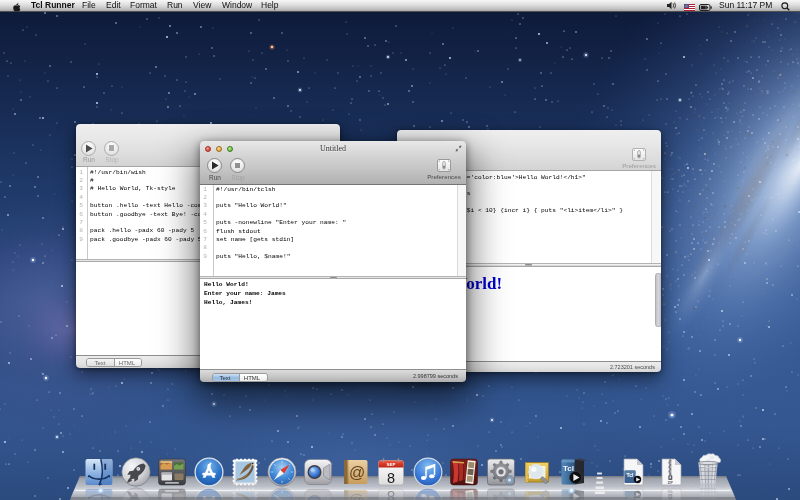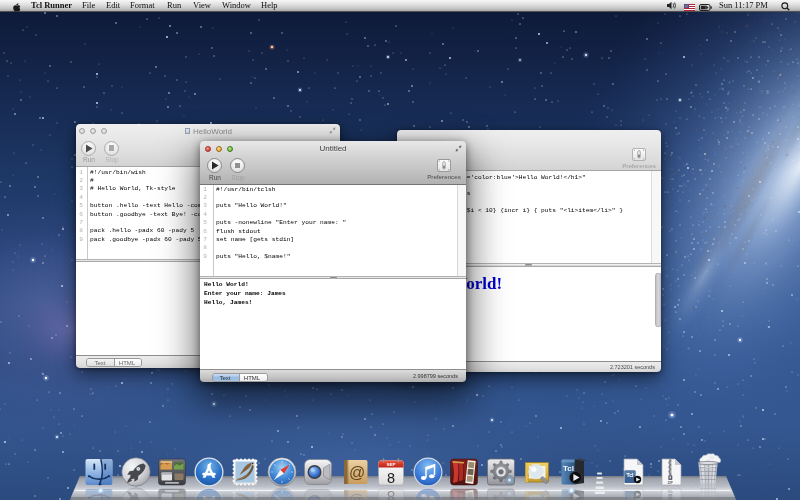--- a/index.html
+++ b/index.html
@@ -1,21 +1,21 @@
 <!DOCTYPE html>
 <html><head><meta charset="utf-8">
 <style>
   *{-webkit-font-smoothing:antialiased;}
   html,body{margin:0;padding:0;width:800px;height:500px;overflow:hidden;background:#0c1834;font-family:"Liberation Sans",sans-serif;}
   .abs{position:absolute;}
   #desk{position:absolute;left:0;top:0;width:800px;height:500px;}
   
   #menubar{position:absolute;left:0;top:0;width:800px;height:11px;z-index:50;
     background:linear-gradient(#f7f7f7,#dedede 45%,#c2c2c2 80%,#a9a9a9);
-    border-bottom:1px solid #515151;font-size:8.5px;color:#111;font-family:Liberation Serif, serif;}
+    border-bottom:1px solid #515151;font-size:8.5px;color:#111;}
   .mi{position:absolute;top:0;height:11px;line-height:11px;white-space:nowrap;}
   .mt{position:absolute;top:0;font-size:17px;line-height:22px;transform:scale(0.5);transform-origin:left top;white-space:nowrap;}
   
   .win{position:absolute;border-radius:4px;}
   .win .body{position:absolute;left:0;top:0;right:0;bottom:0;border-radius:4px;overflow:hidden;
     box-shadow:inset 0 0 0 1px rgba(0,0,0,0.25), inset 0 1px 0 1px rgba(255,255,255,0.5);}
   .tbar{position:absolute;left:0;right:0;top:0;}
   .light{position:absolute;width:6px;height:6px;border-radius:50%;box-sizing:border-box;top:4px;}
   .zoomarrows{position:absolute;width:7px;height:7px;}
   .cbtn{position:absolute;border-radius:50%;box-sizing:border-box;
@@ -2152,33 +2152,20 @@
         </g>
 <path d="M7 14 q9 3 18.4 0" stroke="#fff" stroke-width="1" fill="none" opacity="0.5"></path>
 </svg></div>
   <div class="abs" style="left:96px;top:47px;width:9px;height:7px;border-radius:50%;background:radial-gradient(circle,#f0f9ff 15%,rgba(170,210,255,0.55) 45%,rgba(140,180,255,0) 75%);z-index:9;"></div>
   <div class="abs" style="left:567px;top:47px;width:9px;height:7px;border-radius:50%;background:radial-gradient(circle,#f4fbff 15%,rgba(175,215,255,0.6) 45%,rgba(140,180,255,0) 75%);z-index:9;"></div>
 </div>
 
 <div class="win" style="left:76px;top:124px;width:264px;height:244px;z-index:2;box-shadow:0 7px 18px rgba(0,0,0,0.5),0 1px 4px rgba(0,0,0,0.4);">
  <div class="body">
   <div class="abs" style="left:0;right:0;top:0;height:42.5px;background:linear-gradient(#efefef,#e6e6e6 40%,#dcdcdc 75%,#d3d3d3);border-bottom:1px solid #a5a5a5;box-sizing:border-box;border-radius:4px 4px 0 0;"></div>
-  <div class="tbar" style="height:14px;">
-        <div class="light" style="left:2.5px;top:4px;background:radial-gradient(circle at 40% 35%,#eaeaea,#d0d0d0);border:1px solid #9e9e9e;"></div>
-        <div class="light" style="left:13.5px;top:4px;background:radial-gradient(circle at 40% 35%,#eaeaea,#d0d0d0);border:1px solid #9e9e9e;"></div>
-        <div class="light" style="left:24.5px;top:4px;background:radial-gradient(circle at 40% 35%,#eaeaea,#d0d0d0);border:1px solid #9e9e9e;"></div>
-    <div class="abs" style="left:109px;top:4px;width:5px;height:6px;background:linear-gradient(#e8eef4,#c2cedc);border:0.5px solid #98a2b0;box-sizing:border-box;"></div>
-    <div class="abs" style="left:117px;top:0;font-size:16px;line-height:28px;transform:scale(0.5);transform-origin:left top;color:#8a8a8a;white-space:nowrap;">HelloWorld</div>
-    <svg class="zoomarrows" style="left:253px;top:3px" width="9" height="9" viewBox="0 0 9 9">
-          <path d="M8.2 0.8 L4.9 1.4 L7.6 4.1 Z" fill="#9a9a9a"></path>
-          <path d="M6.3 2.7 L5 4" stroke="#9a9a9a" stroke-width="1"></path>
-          <path d="M0.8 8.2 L4.1 7.6 L1.4 4.9 Z" fill="#9a9a9a"></path>
-          <path d="M2.7 6.3 L4 5" stroke="#9a9a9a" stroke-width="1"></path>
-        </svg>
-  </div>
   <div class="cbtn" style="left:5.0px;top:16.5px;width:15px;height:15px;border:1px solid #adadad;"></div>
       <svg class="abs" style="left:5.0px;top:16.5px" width="15" height="15" viewBox="0 0 15 15">
         <polygon points="5,3.6 11.6,7.5 5,11.4" fill="#4c4c4c"></polygon>
       </svg>
       <div class="cbtn" style="left:28.0px;top:16.5px;width:15px;height:15px;border:1px solid #adadad;"></div>
       <div class="abs" style="left:32.6px;top:21.1px;width:5.8px;height:5.8px;background:#a8a8a8;"></div>
       <div class="clabel" style="left:-8.5px;top:32.4px;width:42px;color:#9b9b9b;font-size:13px;">Run</div>
       <div class="clabel" style="left:14.5px;top:32.4px;width:42px;color:#b4b4b4;font-size:13px;">Stop</div>
   <div class="codearea" style="left:0;top:42.5px;right:0;height:92px;">
     <pre class="code nums" style="left:-1.0px;top:1.8px;width:16px;">1
@@ -2262,21 +2249,21 @@
     <div class="abs" style="left:258px;top:6.5px;width:4.5px;height:52px;border-radius:2.5px;background:linear-gradient(90deg,#c2c2c6,#d6d6da 50%,#bcbcc0);border:0.5px solid #aeaeb4;"></div>
   </div>
   <div class="bbar inact" style="top:230.5px;height:11.5px;">
     <div class="secs" style="right:5.5px;top:2.8px;font-size:11px;line-height:11px;color:#4a4a4a;">2.723201 seconds</div>
   </div>
  </div>
 </div>
 <div class="win" style="left:200px;top:141px;width:266px;height:241px;z-index:3;box-shadow:0 16px 36px 6px rgba(0,0,0,0.52),0 2px 9px rgba(0,0,0,0.5);">
  <div class="body">
   <div class="abs" style="left:0;right:0;top:0;height:43.5px;background:linear-gradient(#e8e8e8,#d4d4d4 35%,#c2c2c2 70%,#b1b1b1);border-bottom:1px solid #747474;box-sizing:border-box;border-radius:4px 4px 0 0;"></div>
-  <div class="tbar" style="height:14.5px;">
+  <div class="tbar" style="height:14.5px;font-family:Liberation Serif, serif;">
         <div class="light" style="left:4.5px;top:4.5px;background:radial-gradient(circle at 35% 30%,#ffa59a,#e0483e 65%,#c23328);border:0.5px solid #9d2f28;"></div>
         <div class="light" style="left:15.5px;top:4.5px;background:radial-gradient(circle at 35% 30%,#ffe0a0,#f0ad3a 65%,#d28f22);border:0.5px solid #9a6a1b;"></div>
         <div class="light" style="left:26.5px;top:4.5px;background:radial-gradient(circle at 35% 30%,#c8f0a0,#72c247 65%,#55a32e);border:0.5px solid #3e7a1e;"></div>
     <div class="abs" style="left:33px;top:0;width:400px;text-align:center;font-size:16px;line-height:29px;transform:scale(0.5);transform-origin:left top;color:#3a3a3a;text-shadow:0 1px 0 rgba(255,255,255,0.5);">Untitled</div>
     <svg class="zoomarrows" style="left:255px;top:3.5px" width="9" height="9" viewBox="0 0 9 9">
           <path d="M8.2 0.8 L4.9 1.4 L7.6 4.1 Z" fill="#666"></path>
           <path d="M6.3 2.7 L5 4" stroke="#666" stroke-width="1"></path>
           <path d="M0.8 8.2 L4.1 7.6 L1.4 4.9 Z" fill="#666"></path>
           <path d="M2.7 6.3 L4 5" stroke="#666" stroke-width="1"></path>
         </svg>

